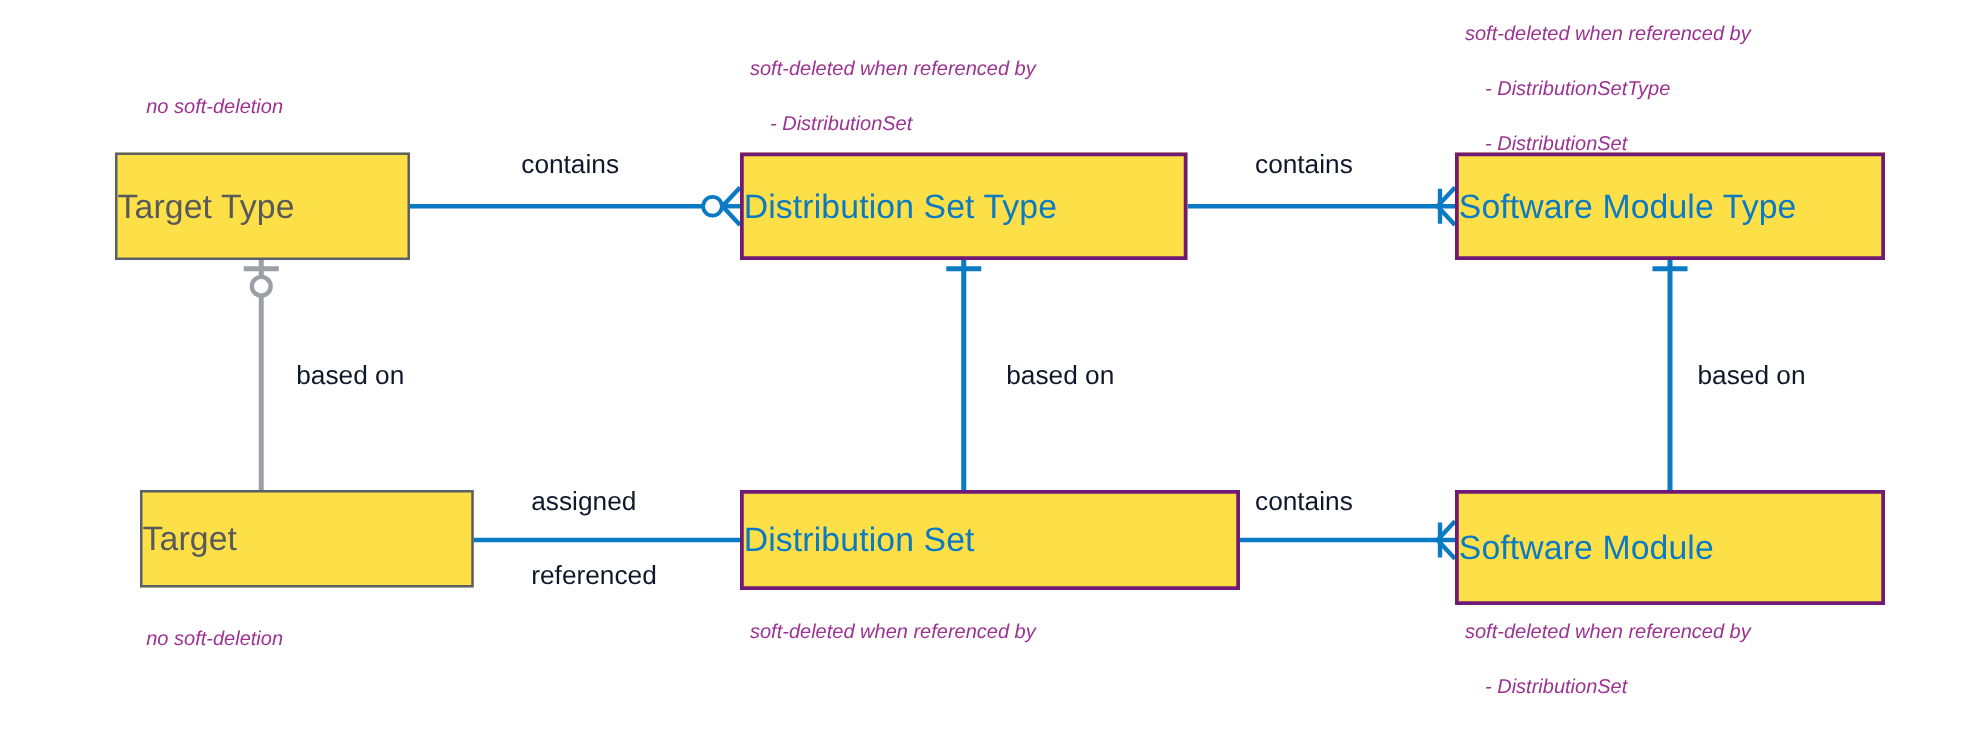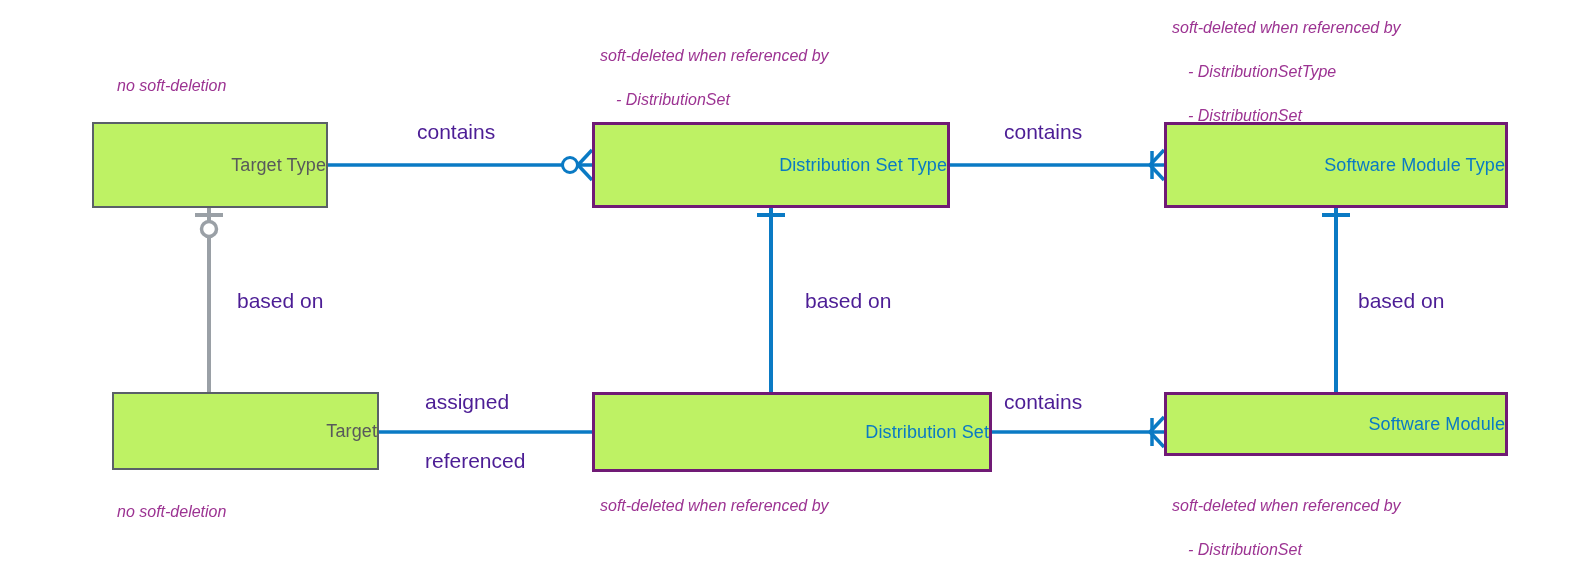--- a/index.html
+++ b/index.html
@@ -22,37 +22,37 @@
     left: 0;
     top: 0;
     width: 1584px;
     height: 584px;
   }
   .entity-box {
     position: absolute;
     box-sizing: border-box;
     display: flex;
     align-items: center;
-    justify-content: flex-end;
-    background: #bef264;
-    font-size: 18px;
+    justify-content: flex-start;
+    background: #fde047;
+    font-size: 27px;
     letter-spacing: 0.1px;
     white-space: nowrap;
   }
   .entity-box.gray {
     border: 2px solid #5a6068;
     color: #58595b;
   }
   .entity-box.blue {
     border: 3px solid #701a75;
     color: #0a7ac4;
   }
   .edge-label {
     position: absolute;
-    color: #4c1d95;
+    color: #0f172a;
     font-size: 21px;
     white-space: nowrap;
     background: #ffffff;
     padding: 0 5px;
     line-height: 1.1;
   }
   .note {
     position: absolute;
     color: #9c3392;
     font-size: 16px;
@@ -144,21 +144,21 @@
   </div>
 
   <div class="entity-box gray" style="left:112px;  top:392px; width:267px; height:78px;">
     <span>Target</span>
   </div>
 
   <div class="entity-box blue" style="left:592px; top:392px; width:400px; height:80px;">
     <span>Distribution Set</span>
   </div>
 
-  <div class="entity-box blue" style="left:1164px; top:392px; width:344px; height:64px;">
+  <div class="entity-box blue" style="left:1164px; top:392px; width:344px; height:92px;">
     <span>Software Module</span>
   </div>
 
   <div class="edge-label" style="left:412px; top:120px;"><span>contains</span></div>
 
   <div class="edge-label" style="left:999px; top:120px;"><span>contains</span></div>
 
   <div class="edge-label" style="left:232px; top:289px;"><span>based on</span></div>
 
   <div class="edge-label" style="left:800px; top:289px;"><span>based on</span></div>

